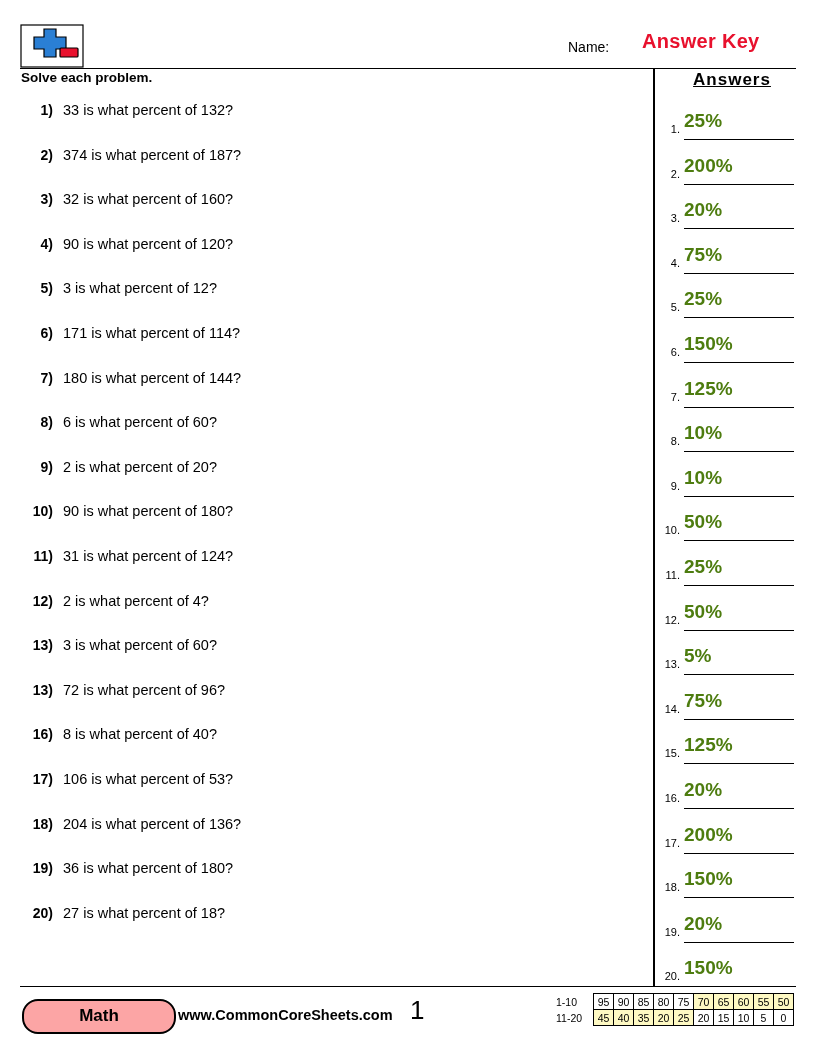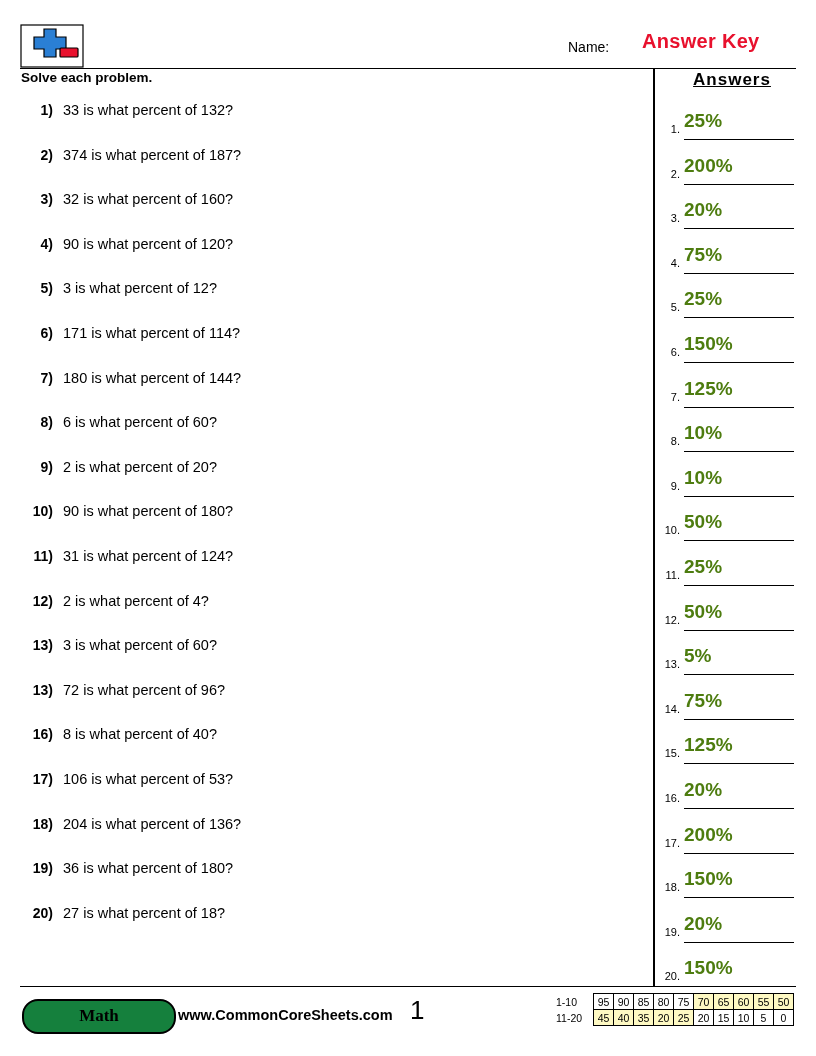--- a/index.html
+++ b/index.html
@@ -182,22 +182,21 @@
     background: #000;
   }
   .math-pill {
     position: absolute;
     left: 22px;
     top: 999px;
     width: 150px;
     height: 31px;
     border: 2px solid #000;
     border-radius: 16px;
-    background: #15803d;
-    font-family: Liberation Serif, serif;
+    background: #fca5a5;
   }
   .math-pill span {
     position: absolute;
     left: 0; right: 0;
     top: 5px;
     text-align: center;
     font-size: 17px;
     font-weight: bold;
   }
   .site {

